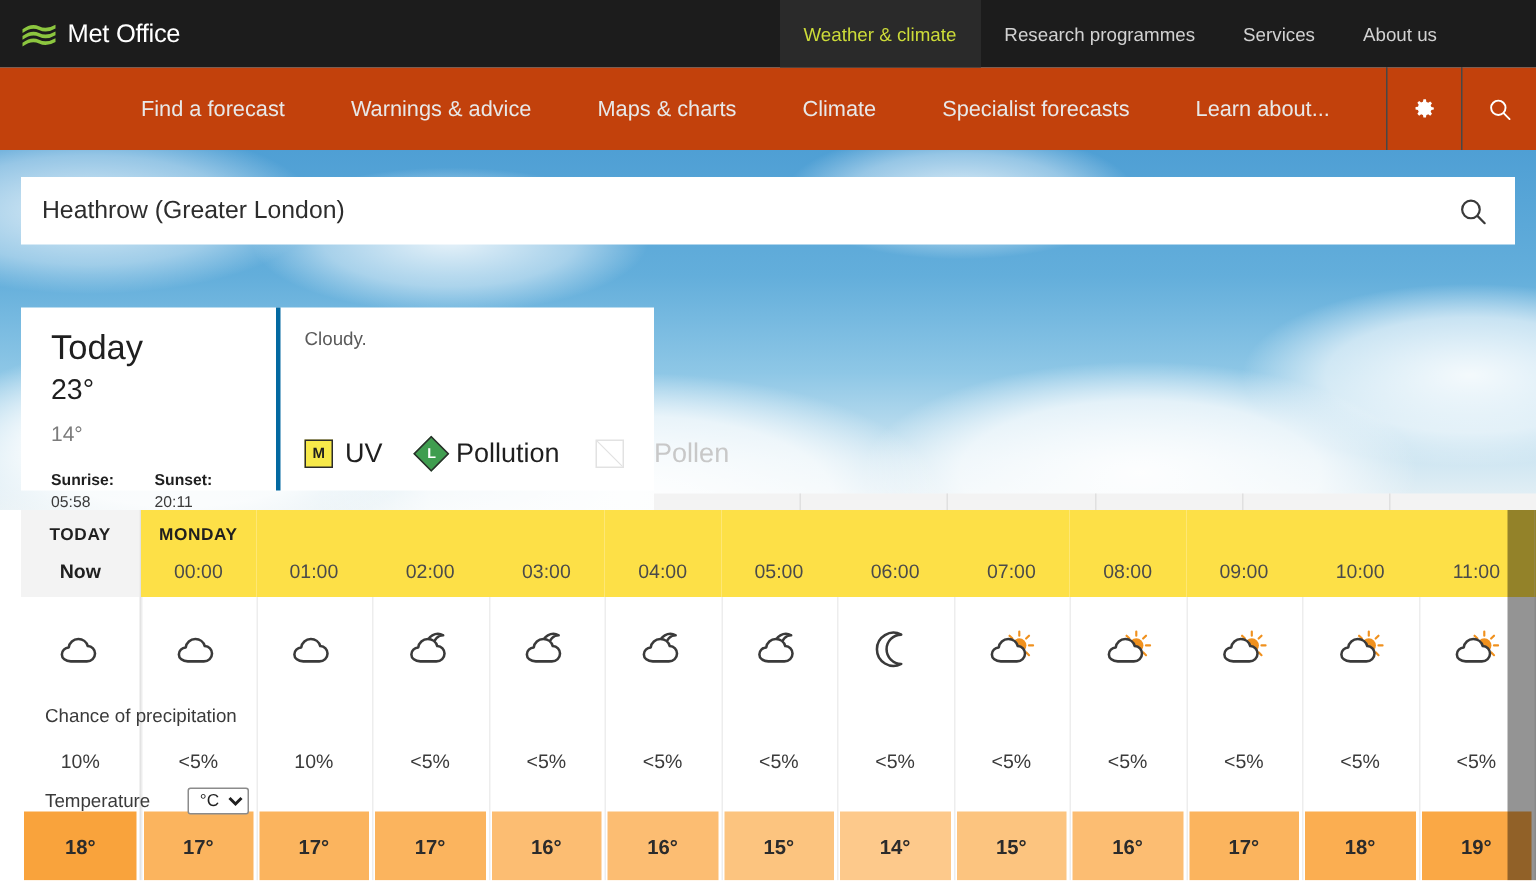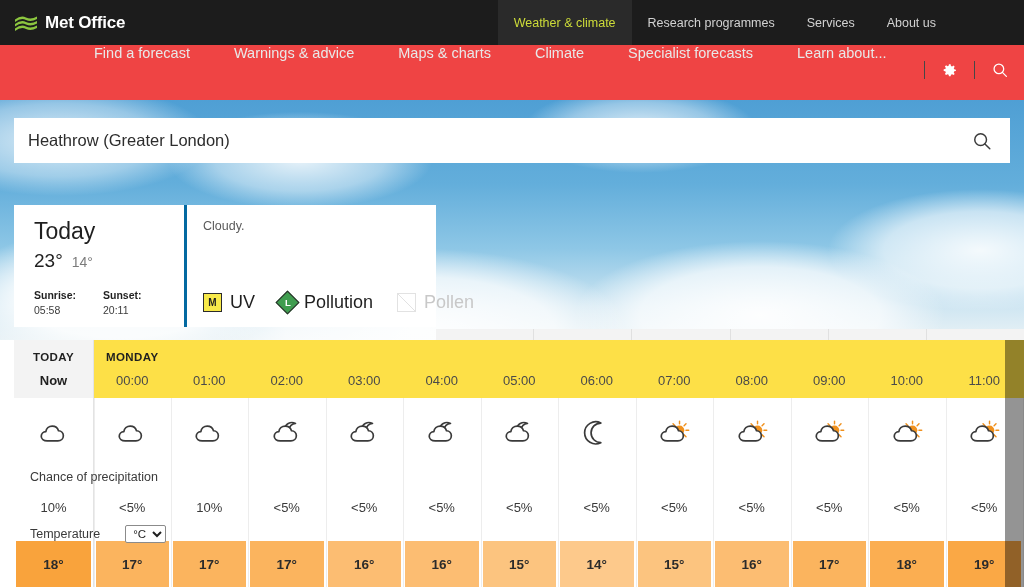--- a/index.html
+++ b/index.html
@@ -21,50 +21,49 @@
   .brand {
     display: flex;
     align-items: center;
     padding-left: 14px;
     gap: 7px;
   }
   .brand-logo { width: 24px; height: 18px; display: block; }
   .brand-text {
     color: #ffffff;
     font-size: 17px;
-    font-weight: bold;
+    font-weight: normal;
     letter-spacing: -0.2px;
   }
   .top-nav {
     margin-left: auto;
     display: flex;
     align-items: stretch;
-    padding-right: 72px;
+    padding-right: 50px;
   }
   .top-nav-item {
     display: flex;
     align-items: center;
     padding: 0 16px;
     color: #d2d2d2;
     font-size: 12.5px;
     cursor: pointer;
     white-space: nowrap;
   }
   .top-nav-item.active {
     background: #2a2a2a;
     color: #cddc39;
   }
 
   
   .main-nav {
     height: 55px;
-    background: #ef4444;
+    background: #c2410c;
     display: flex;
     align-items: stretch;
-    flex-direction: column;
   }
   .main-nav-items {
     display: flex;
     align-items: stretch;
     padding-left: 72px;
   }
   .main-nav-item {
     display: flex;
     align-items: center;
     padding: 0 22px;
@@ -145,20 +144,21 @@
     font-size: 23px;
     color: #1f1f1f;
     font-weight: normal;
     line-height: 1.05;
   }
   .today-temps {
     margin-top: 7px;
     display: flex;
     align-items: baseline;
     gap: 9px;
+    flex-direction: column;
   }
   .today-high { font-size: 19px; color: #1f1f1f; }
   .today-low  { font-size: 14px; color: #7b7b7b; }
   .sun-row {
     display: flex;
     gap: 27px;
     margin-top: 17px;
   }
   .sun-label { font-size: 10.5px; font-weight: bold; color: #1f1f1f; }
   .sun-value { font-size: 10.5px; color: #3b3b3b; margin-top: 3px; }
@@ -172,21 +172,21 @@
   .today-desc { font-size: 12.5px; color: #5a5a5a; }
   .indicators {
     position: absolute;
     left: 16px; bottom: 14px;
     display: flex;
     align-items: center;
     gap: 24px;
   }
   .ind { display: flex; align-items: center; gap: 8px; cursor: pointer; }
   .ind-label { font-size: 18px; color: #1f1f1f; }
-  .ind-label.muted { color: #c8c8c8; }
+  .ind-label.muted { color: #c8c8c8; margin-left: 12px; }
   .badge-square {
     width: 19px; height: 19px;
     background: #f7e94a;
     border: 1.5px solid #2b2b2b;
     display: flex; align-items: center; justify-content: center;
     font-size: 10px; font-weight: bold; color: #1f1f1f;
   }
   .badge-diamond {
     width: 17px; height: 17px;
     background: #3f9d4f;

